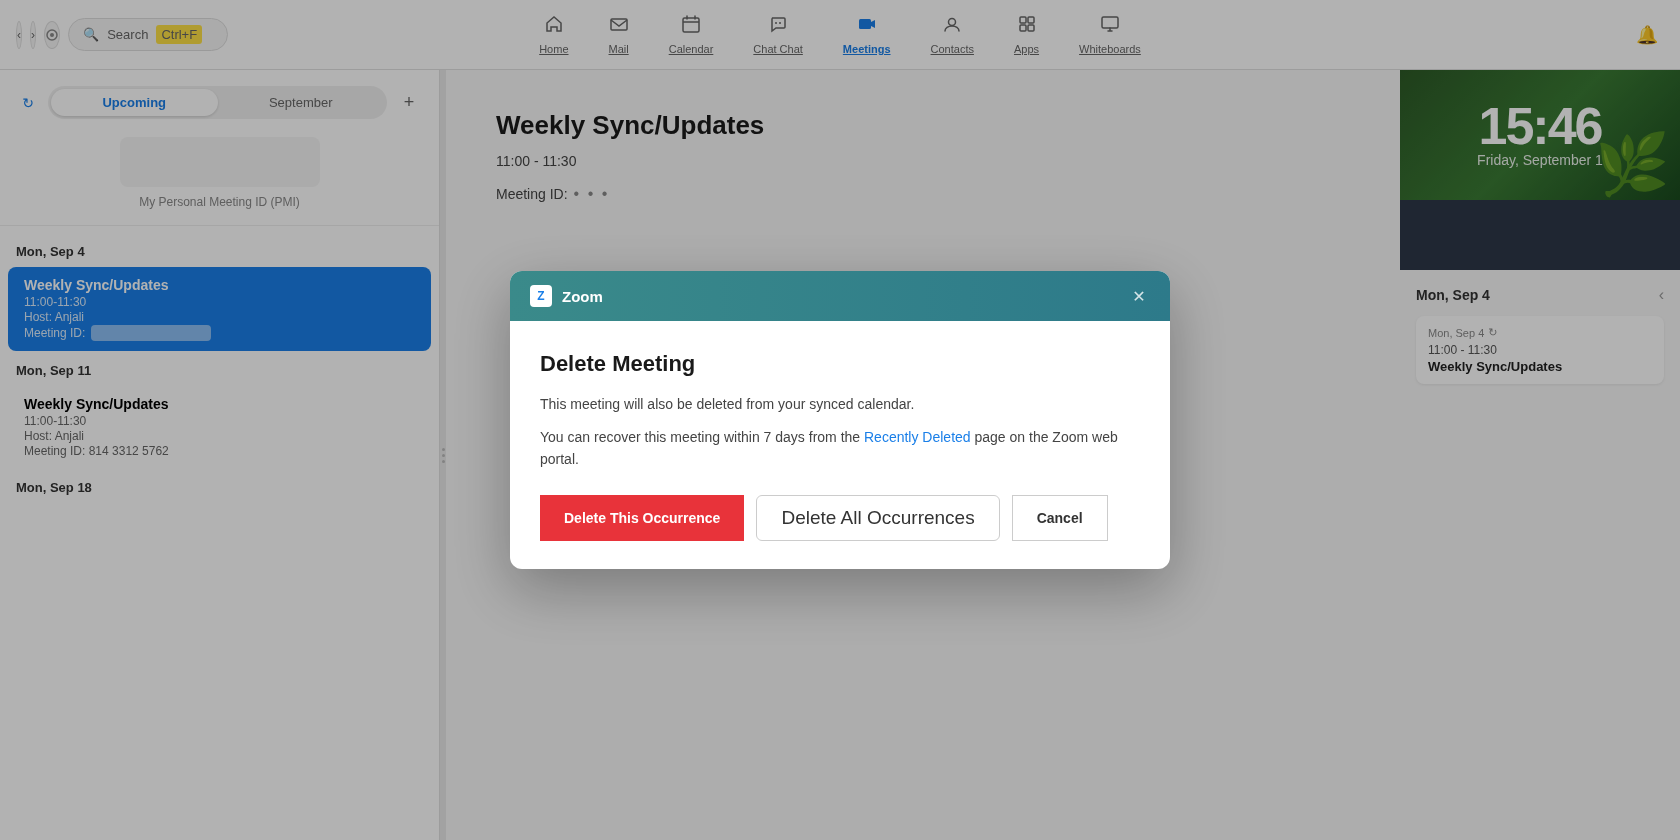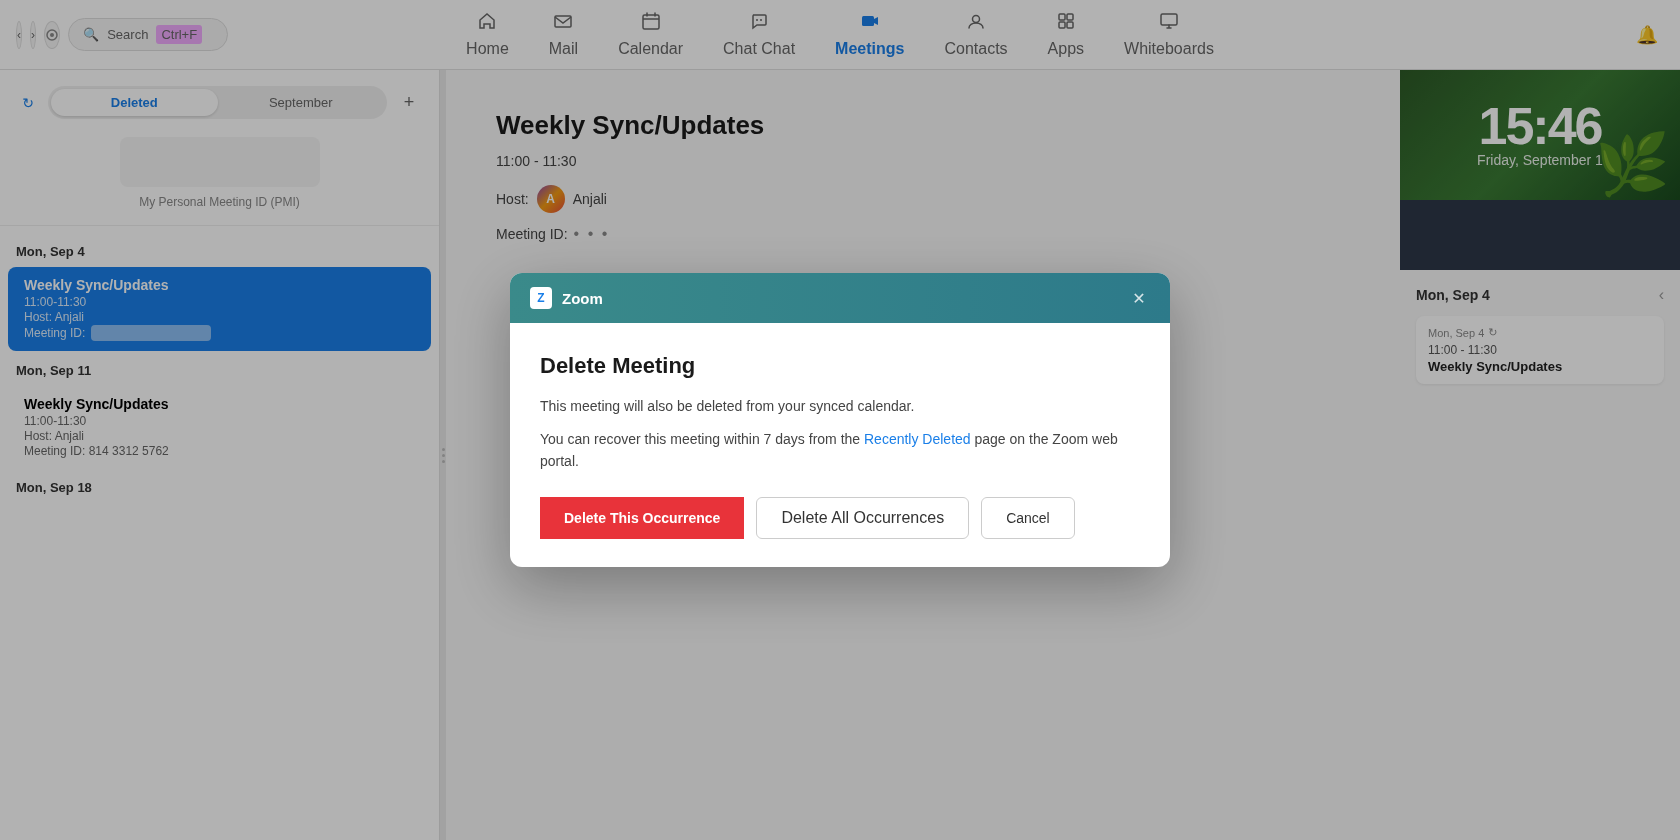--- a/index.html
+++ b/index.html
@@ -58,43 +58,44 @@
       border-radius: 20px;
       padding: 6px 14px;
       gap: 8px;
       cursor: text;
       min-width: 160px;
     }
     .search-box span { font-size: 13px; color: #666; }
     .search-shortcut {
       font-size: 11px;
       color: #999;
-      background: #f0abfc;
+      background: #fde047;
       padding: 2px 5px;
       border-radius: 3px;
     }
 
     .topbar-nav {
       display: flex;
       align-items: center;
       gap: 0;
       flex: 1;
       justify-content: center;
     }
     .nav-item {
       display: flex;
       flex-direction: column;
       align-items: center;
       gap: 4px;
       padding: 8px 20px;
       cursor: pointer;
       color: #666;
-      font-size: 16px;
+      font-size: 11px;
       border-radius: 8px;
       transition: background 0.15s;
+      text-decoration: underline;
     }
     .nav-item.active { color: #1a7fe8; }
     .nav-item .nav-icon { font-size: 20px; }
 
     .topbar-right {
       width: 200px;
       display: flex;
       justify-content: flex-end;
       align-items: center;
     }
@@ -467,32 +468,32 @@
       font-size: 14px;
       font-weight: 600;
       cursor: pointer;
     }
     .btn-delete-all {
       background: #fff;
       color: #333;
       border: 1.5px solid #ccc;
       border-radius: 6px;
       padding: 11px 24px;
-      font-size: 16px;
+      font-size: 19px;
       font-weight: 500;
       cursor: pointer;
     }
     .btn-cancel {
       background: #fff;
       color: #333;
       border: 1.5px solid #ccc;
-      border-radius: 6px;
+      border-radius: 0;
       padding: 11px 24px;
       font-size: 14px;
-      font-weight: 400;
+      font-weight: 700;
       cursor: pointer;
     }
 
     
     .meetings-list::-webkit-scrollbar { width: 4px; }
     .meetings-list::-webkit-scrollbar-track { background: transparent; }
     .meetings-list::-webkit-scrollbar-thumb { background: #ccc; border-radius: 2px; }
 
     
     .sidebar-divider {
@@ -616,21 +617,21 @@
     <div class="bell-btn">🔔</div>
   </div>
 </div>
 
 <div class="main-area">
 
   <div class="sidebar">
     <div class="sidebar-header">
       <div class="refresh-btn">↻</div>
       <div class="tab-group">
-        <button class="tab-btn active">Deleted</button>
+        <button class="tab-btn active">Upcoming</button>
         <button class="tab-btn">September</button>
       </div>
       <div class="add-btn">+</div>
     </div>
 
     <div class="pmi-section">
       <div class="pmi-placeholder"></div>
       <div class="pmi-label">My Personal Meeting ID (PMI)</div>
     </div>
 
@@ -665,25 +666,20 @@
     <div class="divider-dots">
       <div class="divider-dot"></div>
       <div class="divider-dot"></div>
       <div class="divider-dot"></div>
     </div>
   </div>
 
   <div class="content-area">
     <div class="meeting-detail-title">Weekly Sync/Updates</div>
     <div class="meeting-detail-time">11:00 - 11:30</div>
-    <div class="meeting-detail-host">
-      <span>Host:</span>
-      <div class="host-avatar">A</div>
-      <span>Anjali</span>
-    </div>
     <div class="meeting-detail-id">
       <span>Meeting ID:</span>
       <span class="id-dots">• • •</span>
     </div>
   </div>
 
   <div class="right-panel">
     <div class="calendar-widget">
       <div class="calendar-bg">
         <div class="plant-decoration">🌿</div>

